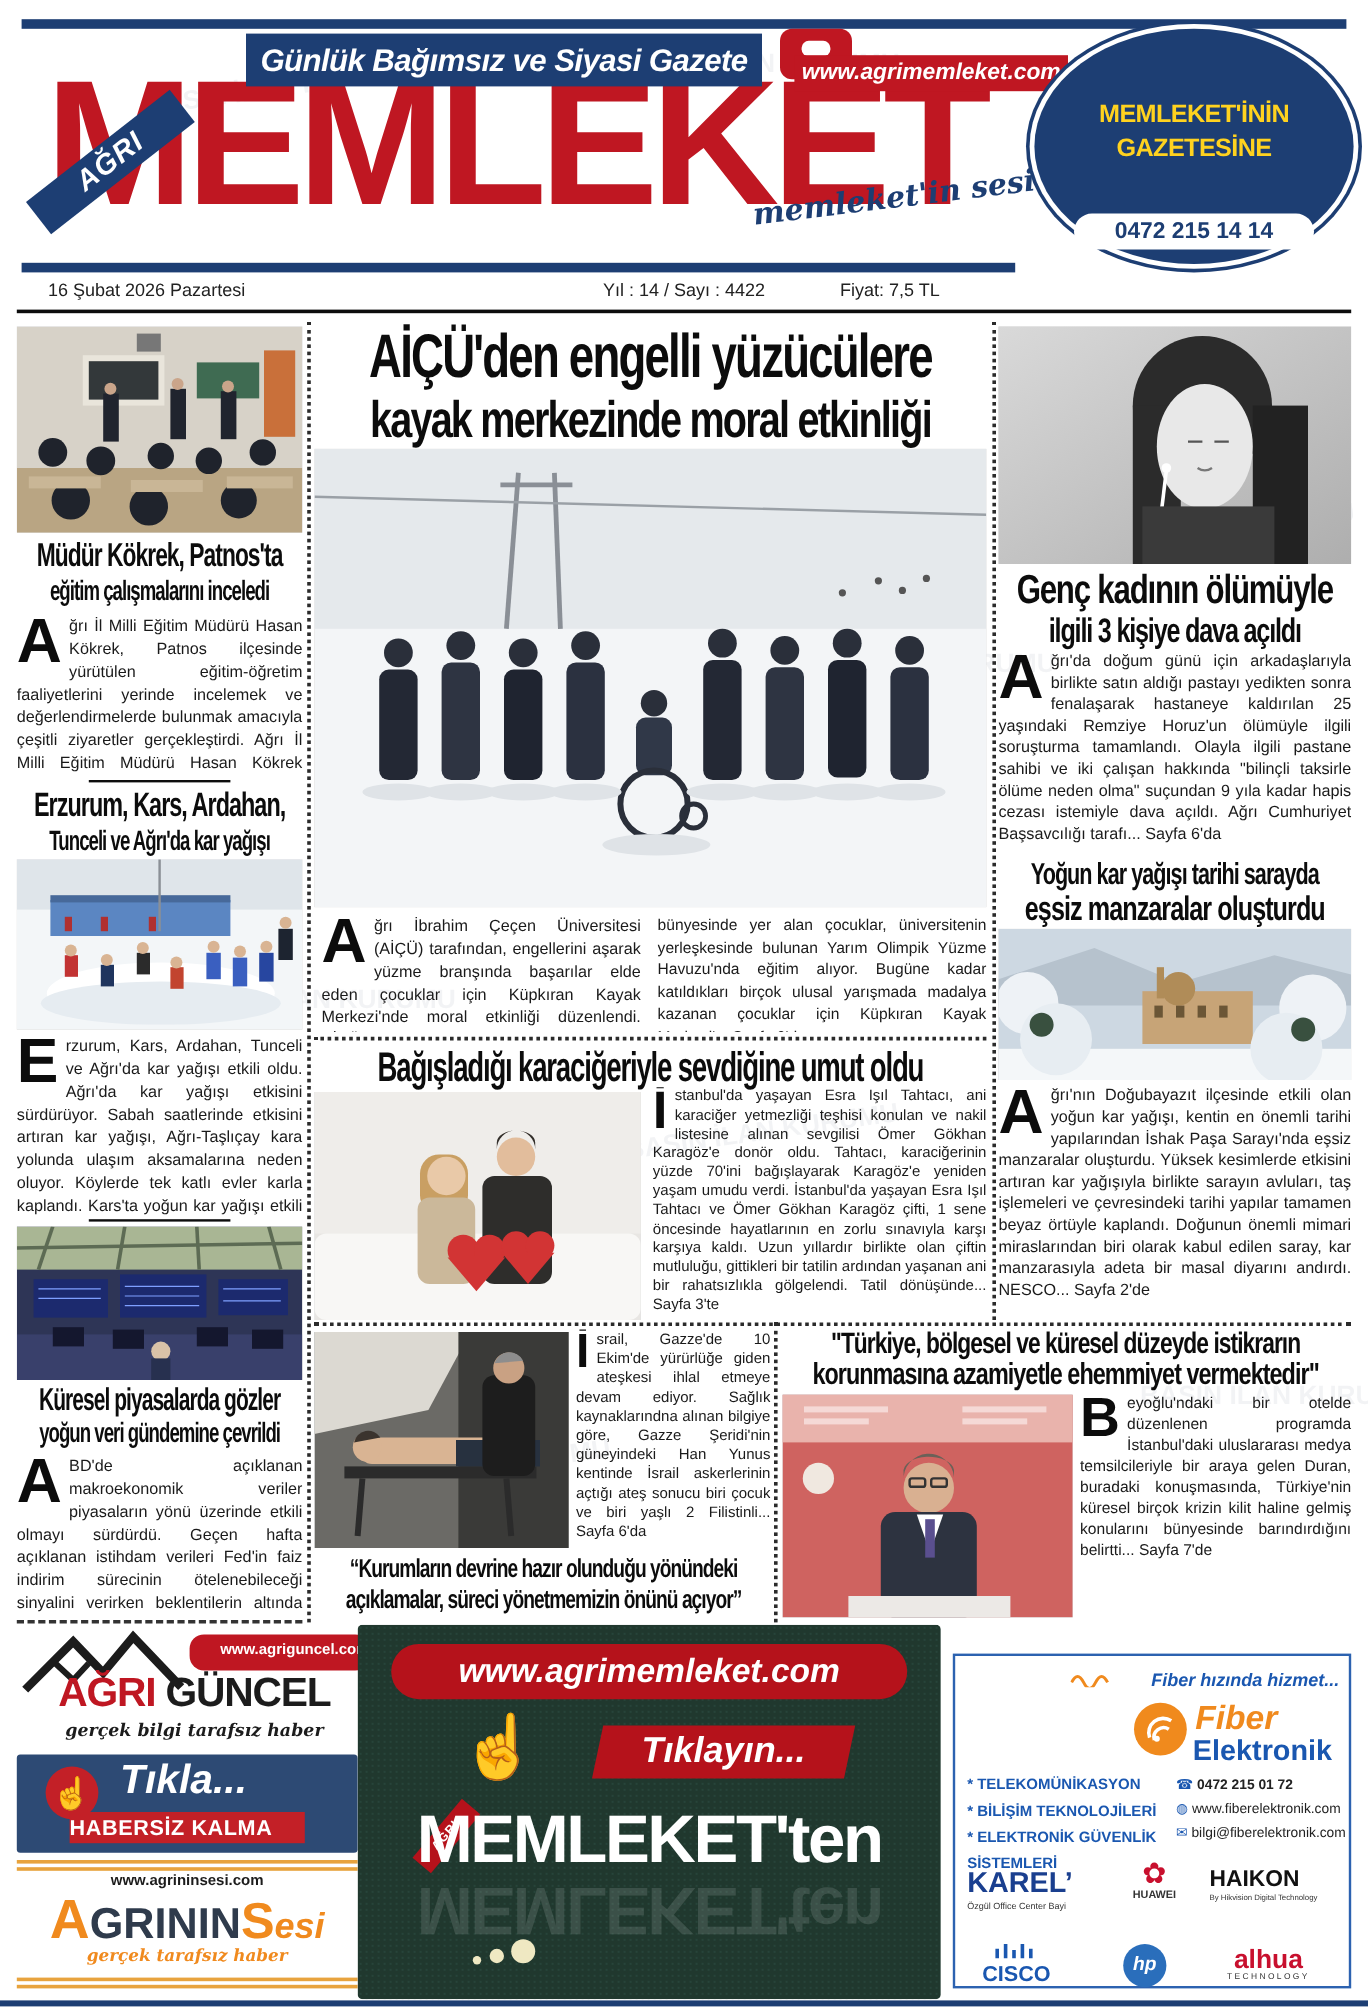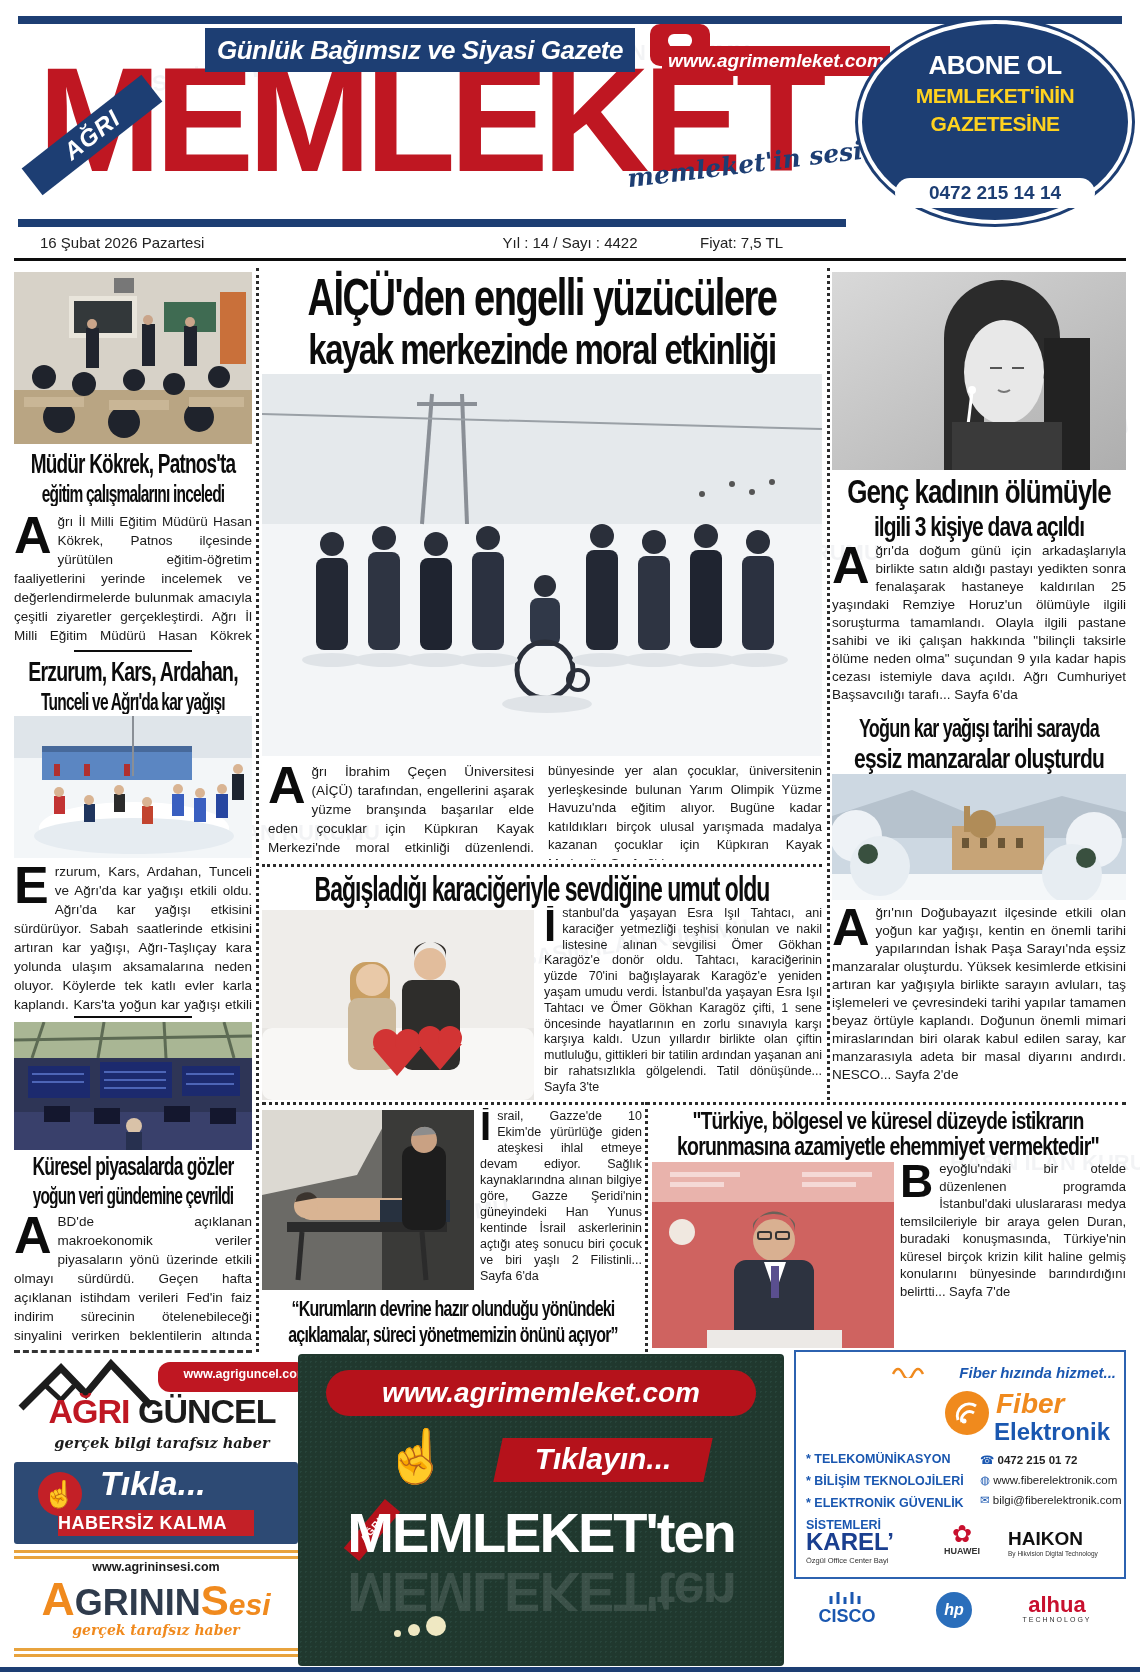--- a/index.html
+++ b/index.html
@@ -57,21 +57,20 @@
   <div class="abs" style="left:662px;top:46px;width:228px;height:30px;background:#bf1722;color:#fff;font-style:italic;font-weight:700;
        font-size:19px;line-height:30px;text-align:center">www.agrimemleket.com</div>
 
   <div class="abs" style="left:625px;top:150px;width:240px;font-family:'DejaVu Serif',serif;font-style:italic;font-weight:700;
        font-size:25px;color:#1d3e73;text-align:center;transform:rotate(-7deg)">memleket'in sesi</div>
 
   <div class="abs navybar" style="left:18px;top:219px;width:828px;height:8px"></div>
 
   <div class="abs" style="left:862px;top:24px;width:266px;height:196px;background:#1d3e73;border-radius:50%;
        box-shadow:0 0 0 4px #fff, 0 0 0 7px #1d3e73">
-    <div class="abs center" style="left:0;top:26px;width:266px;color:#fff;font-weight:800;font-size:26px;letter-spacing:-0.5px">ABONE OL</div>
     <div class="abs center" style="left:0;top:60px;width:266px;color:#ffd21f;font-weight:800;font-size:21px;letter-spacing:-0.5px">MEMLEKET'İNİN</div>
     <div class="abs center" style="left:0;top:88px;width:266px;color:#ffd21f;font-weight:800;font-size:21px;letter-spacing:-0.5px">GAZETESİNE</div>
     <div class="abs" style="left:33px;top:154px;width:200px;height:30px;background:#fff;border-radius:15px;color:#1d3e73;
          font-weight:800;font-size:19px;line-height:30px;text-align:center">0472 215 14 14</div>
   </div>
 
   <div class="abs" style="left:40px;top:234px;font-size:15px;color:#222">16 Şubat 2026 Pazartesi</div>
   <div class="abs center" style="left:430px;top:234px;width:280px;font-size:15px;color:#222">Yıl : 14 / Sayı : 4422</div>
   <div class="abs" style="left:700px;top:234px;font-size:15px;color:#222">Fiyat: 7,5 TL</div>
   <div class="abs" style="left:14px;top:258px;width:1112px;height:3px;background:#0d0d0d"></div>
@@ -458,21 +457,21 @@
     <div class="abs center nowrap" style="left:20px;top:146px;width:446px;color:#fff;font-weight:800;font-size:56px;letter-spacing:-2px">MEMLEKET'ten</div>
     <div class="abs center nowrap" style="left:20px;top:206px;width:446px;color:#fff;font-weight:800;font-size:56px;letter-spacing:-2px;
          transform:scaleY(-1);opacity:0.12">MEMLEKET'ten</div>
     <div class="abs">
       <div class="abs" style="left:96px;top:276px;width:7px;height:7px;border-radius:50%;background:#efe8c2"></div>
       <div class="abs" style="left:110px;top:270px;width:12px;height:12px;border-radius:50%;background:#efe8c2"></div>
       <div class="abs" style="left:128px;top:262px;width:20px;height:20px;border-radius:50%;background:#efe8c2"></div>
     </div>
   </div>
 
-  <div class="abs" style="left:794px;top:1350px;width:332px;height:229px;background:#fff;border:2px solid #2c62b0;box-sizing:border-box">
+  <div class="abs" style="left:794px;top:1378px;width:332px;height:279px;background:#fff;border:2px solid #2c62b0;box-sizing:border-box">
     <svg class="abs" style="left:96px;top:14px" width="40" height="12" viewBox="0 0 40 12">
       <path d="M1 8 q5 -10 10 0 q5 10 10 0 q5 -10 10 0" fill="none" stroke="#f08a1e" stroke-width="2.5"></path>
     </svg>
     <div class="abs" style="left:120px;top:12px;width:200px;text-align:right;font-style:italic;font-weight:700;font-size:15px;color:#1a57b0">Fiber hızında hizmet...</div>
     <svg class="abs" style="left:148px;top:38px" width="46" height="46" viewBox="0 0 46 46">
       <circle cx="23" cy="23" r="22" fill="#f08a1d"></circle>
       <path d="M14 30 a12 12 0 0 1 18 -14" stroke="#fff" stroke-width="3" fill="none"></path>
       <path d="M18 32 a8 8 0 0 1 12 -9" stroke="#fff" stroke-width="3" fill="none"></path>
       <circle cx="20" cy="31" r="2.5" fill="#fff"></circle>
     </svg>

